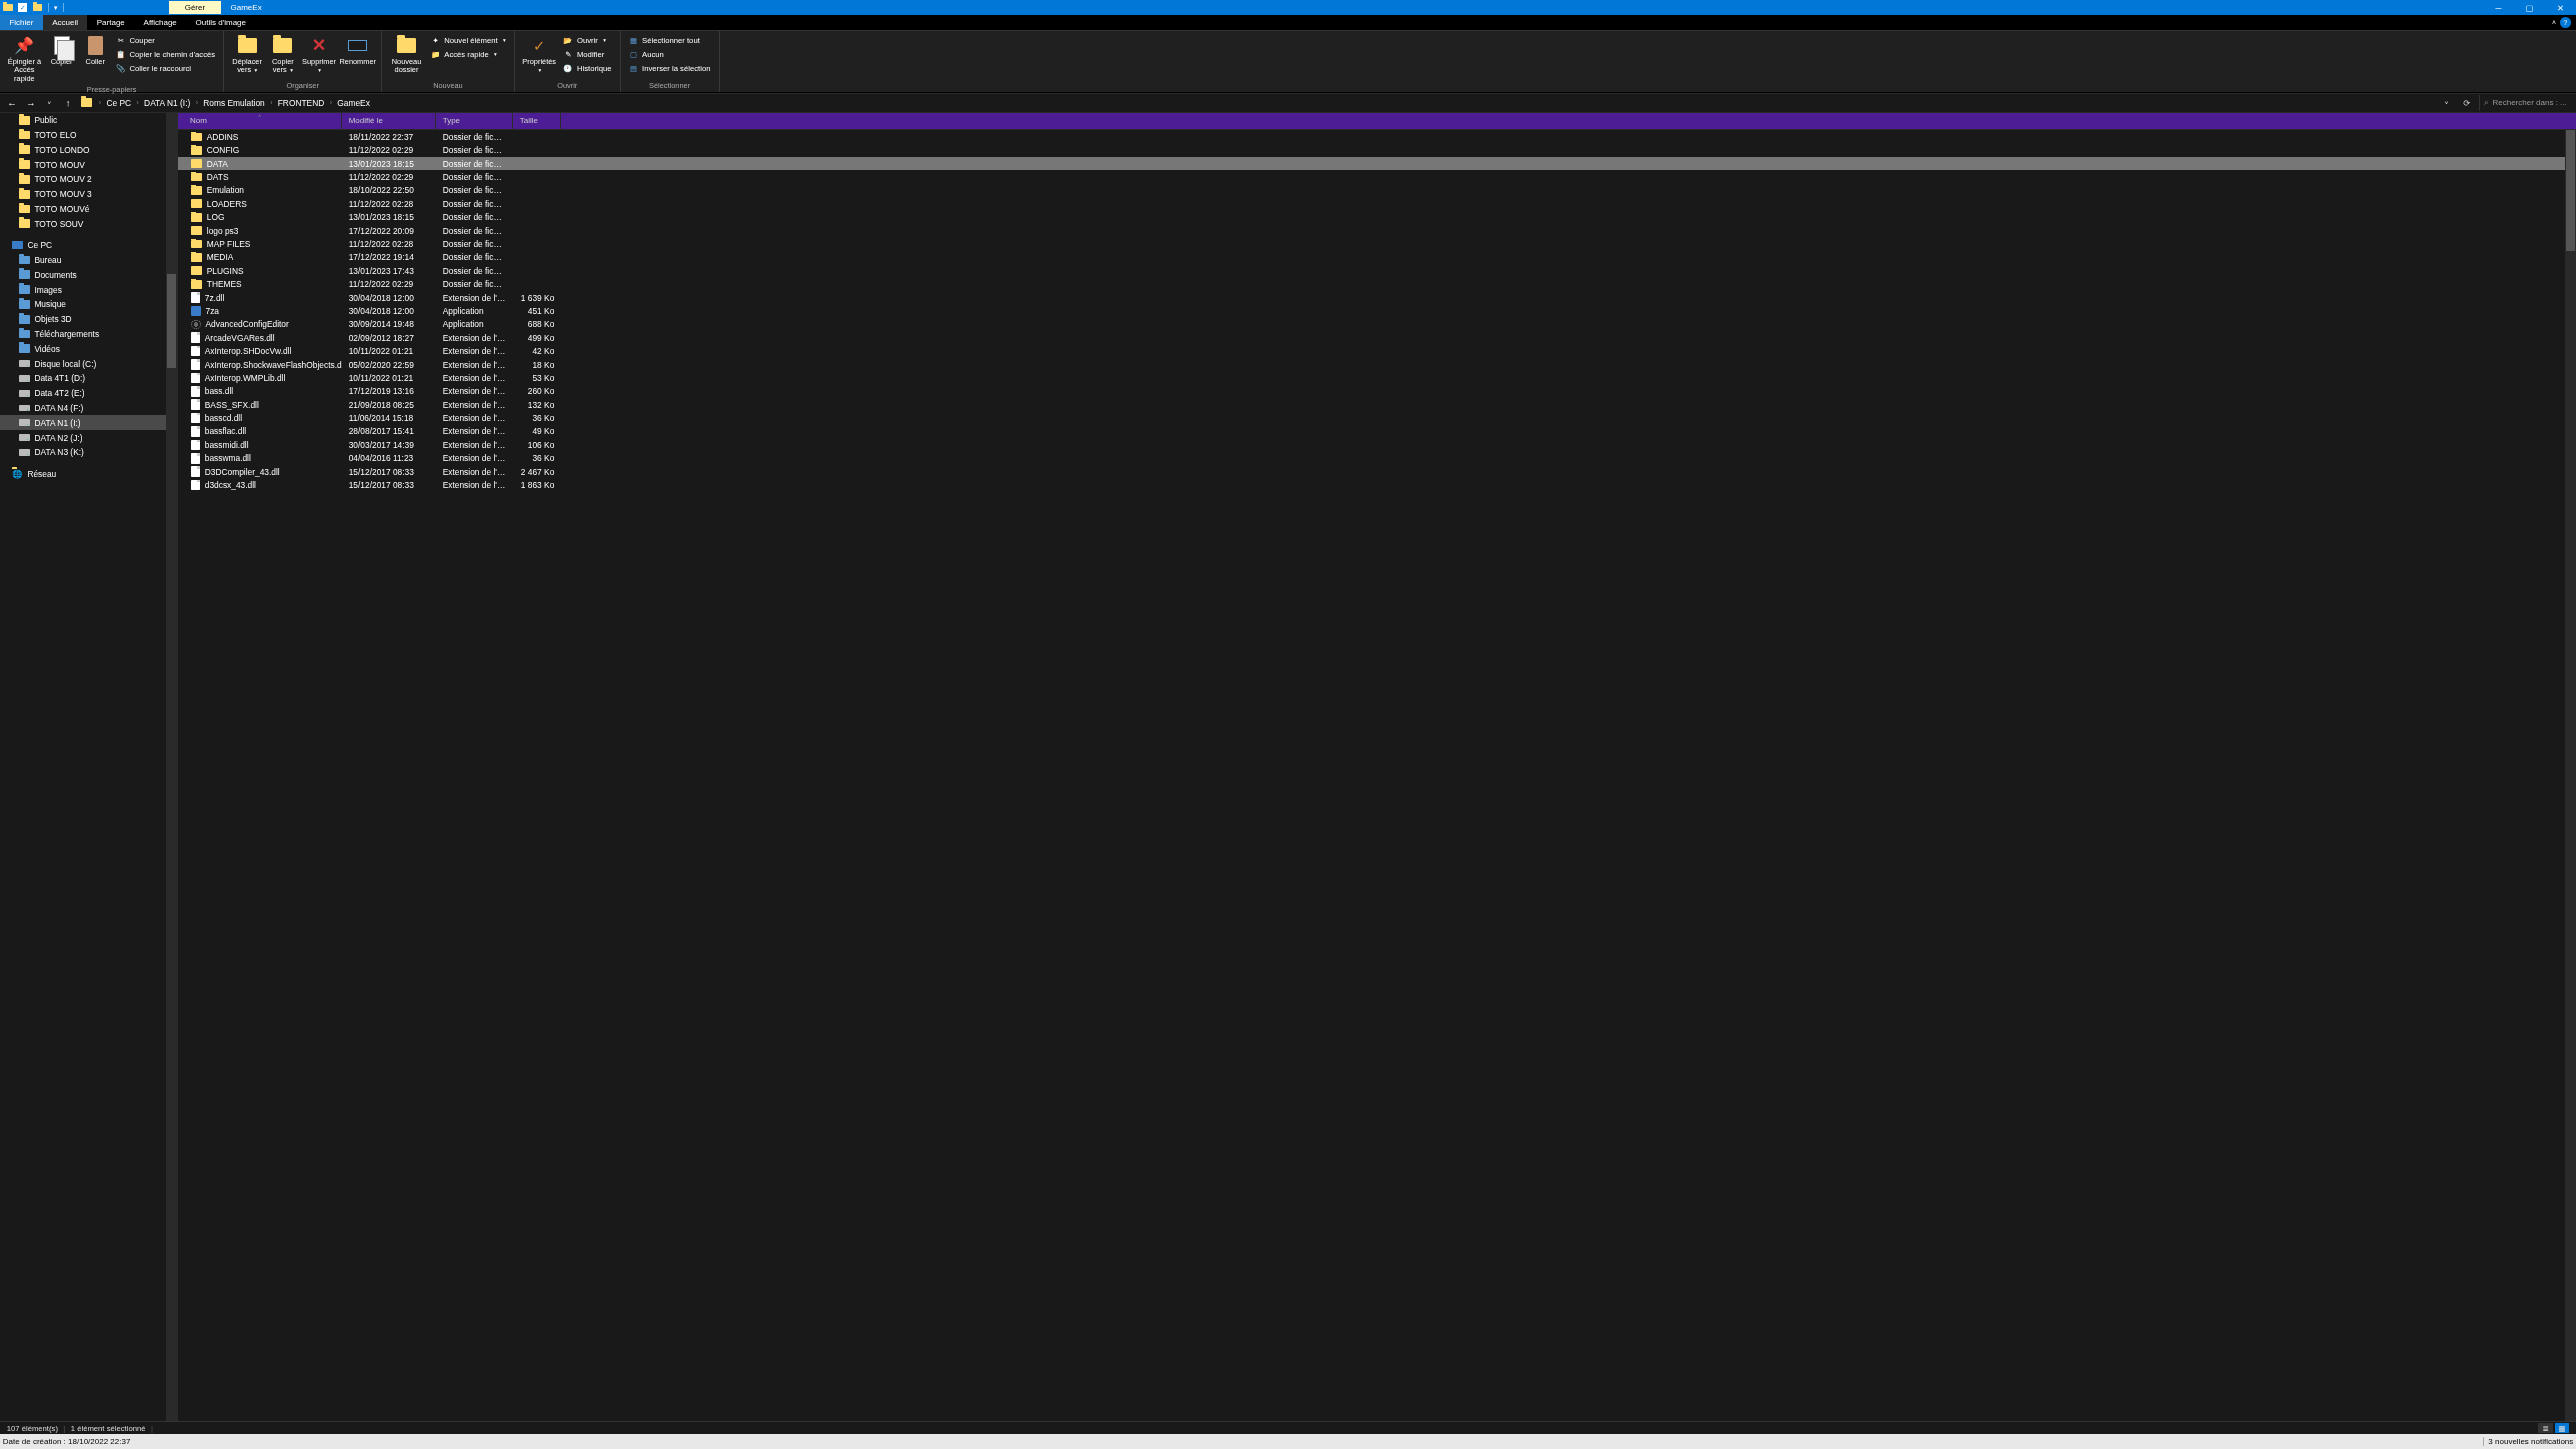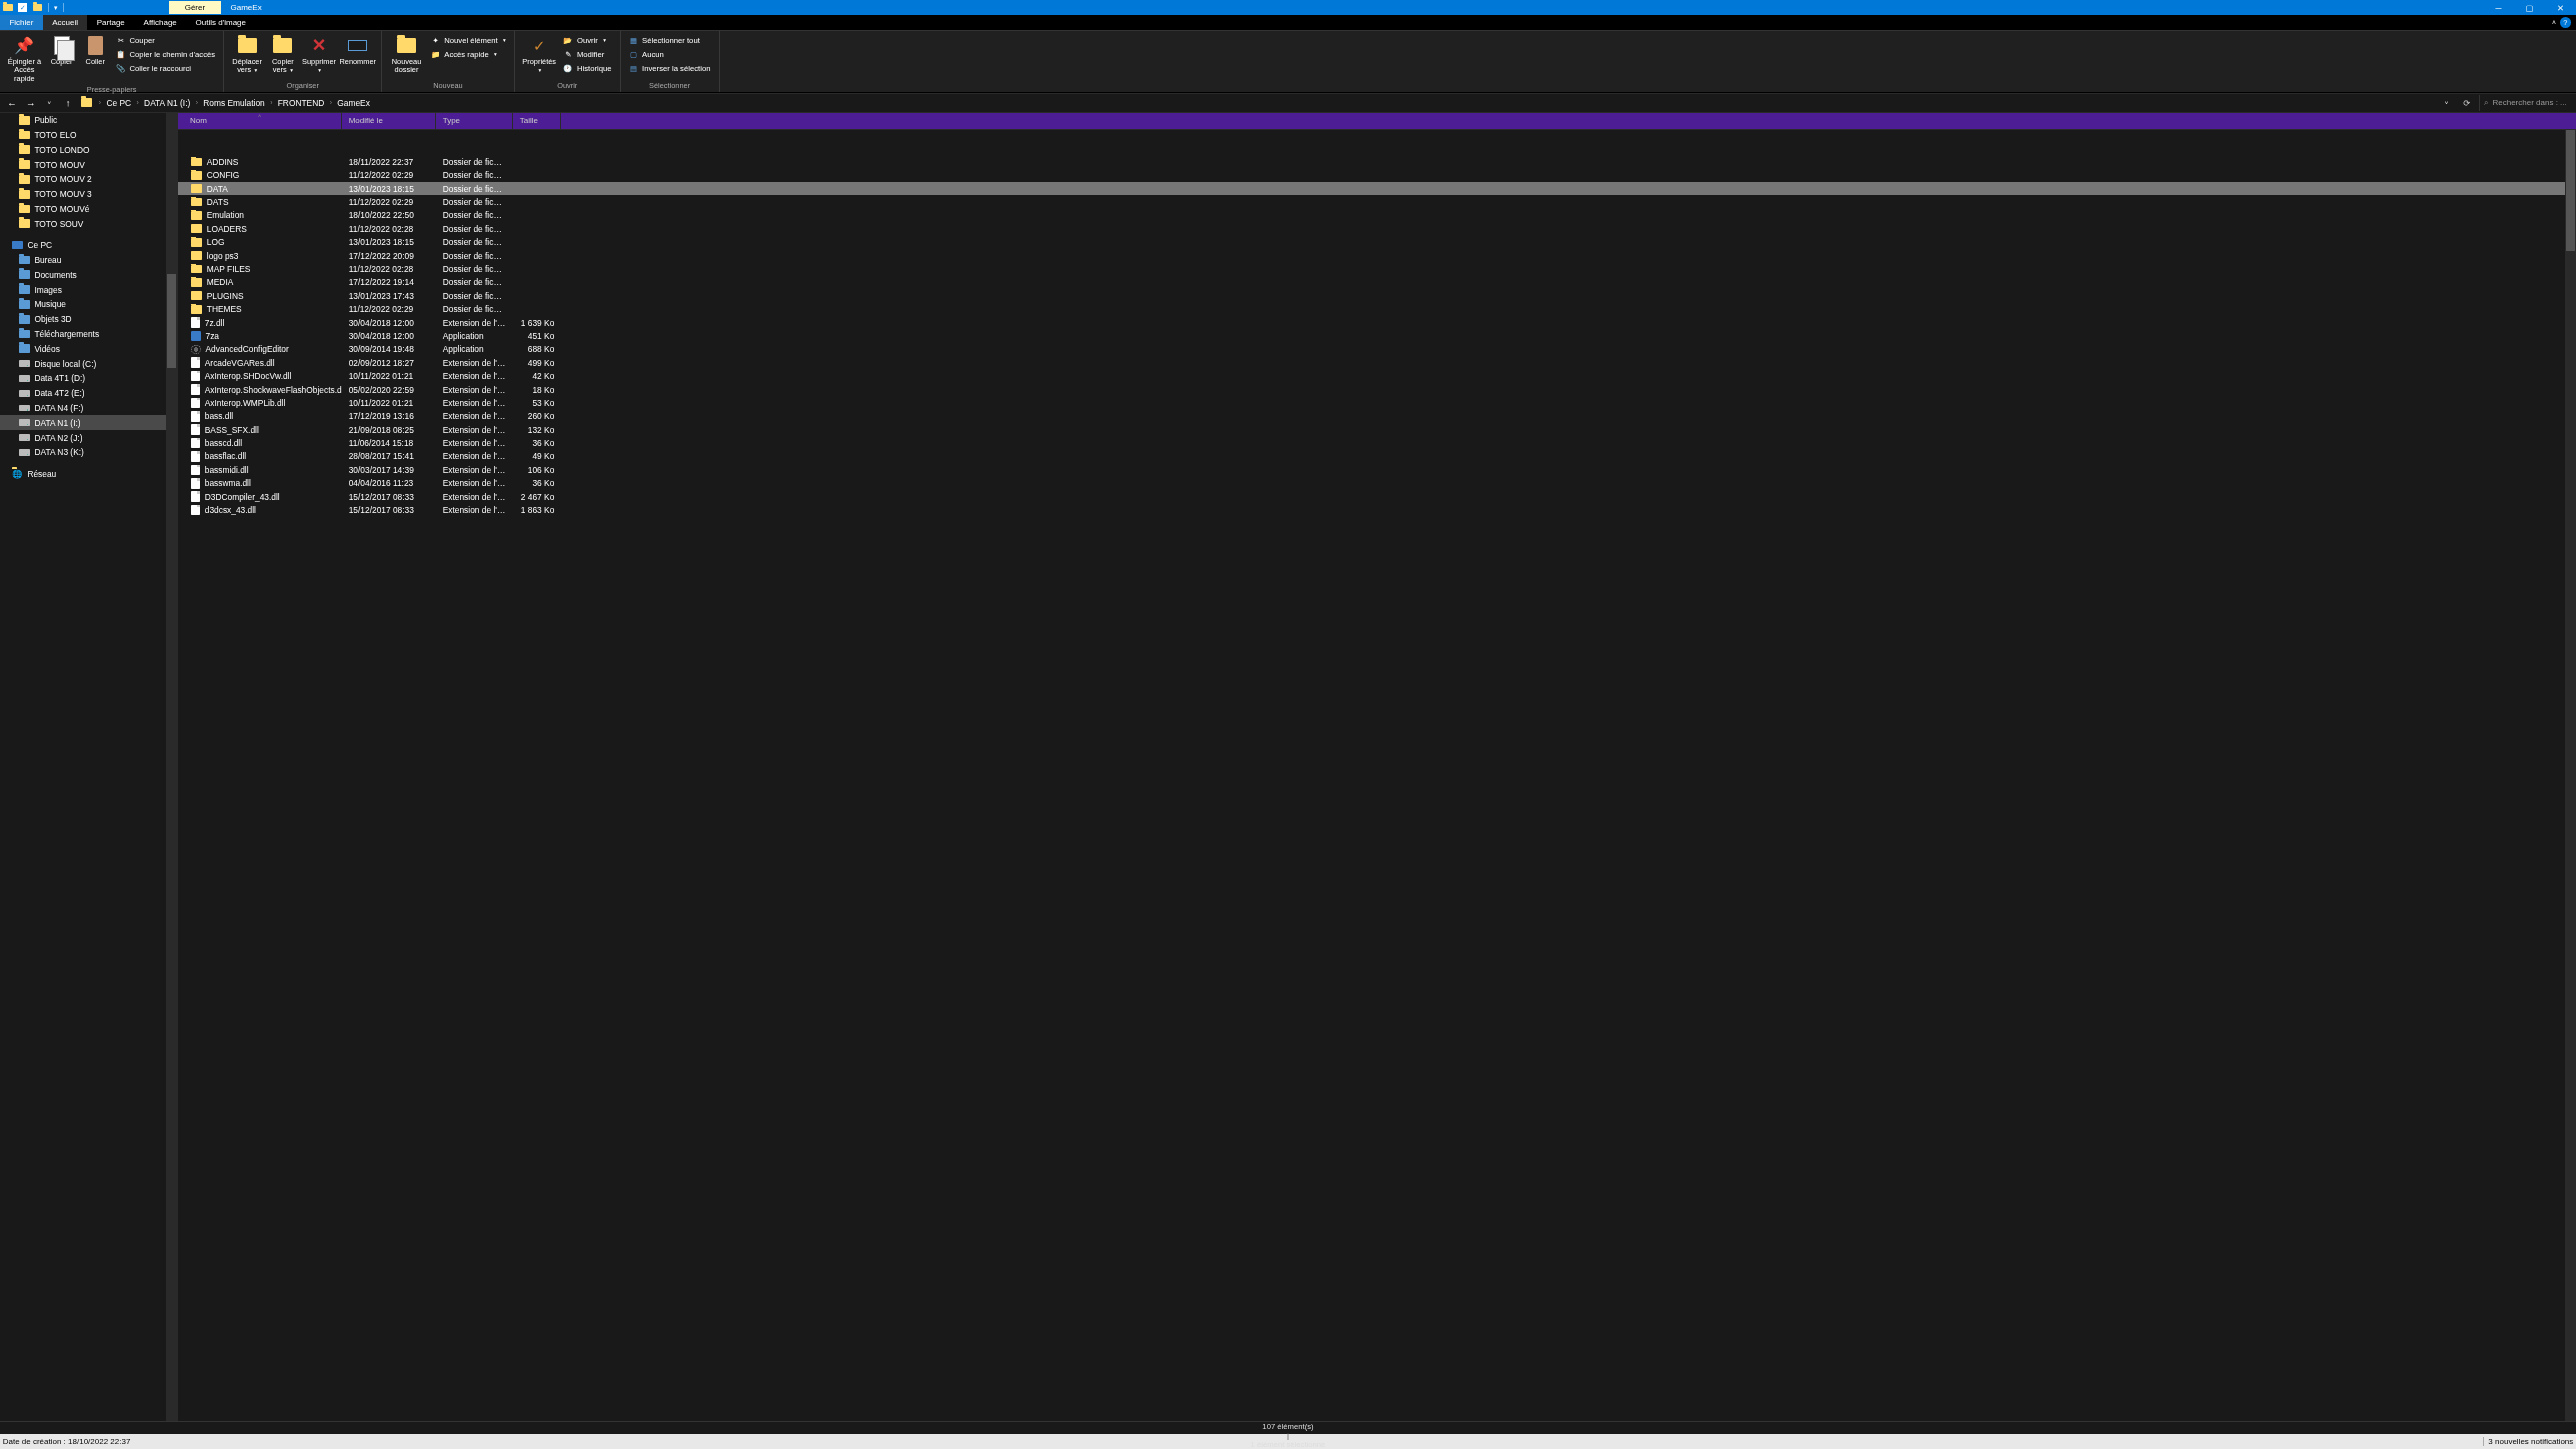--- a/index.html
+++ b/index.html
@@ -83,41 +83,41 @@
 
 .filepane { flex: 1; background: #191919; display: flex; flex-direction: column; position: relative; }
 .columns { display: flex; height: 17.4px; border-bottom: 0.7px solid #2a2a2a; background: #4c1d95; }
 .col { padding: 0 6.7px; display: flex; align-items: center; color: #ccc; font-size: 8px; border-right: 0.7px solid #2a2a2a; cursor: pointer; position: relative; }
 .col-name { width: 164px; padding-left: 12px; }
 .col-mod { width: 94px; text-align: center; }
 .col-type { width: 77px; }
 .col-size { width: 48px; justify-content: flex-start; }
 .sort-arrow { position: absolute; top: 0; left: 50%; transform: translateX(-50%); font-size: 5.4px; color: #888; }
 
-.filelist { flex: 1; overflow: hidden; margin-top: 25px; }
+.filelist { flex: 1; overflow: hidden; }
 .frow { display: flex; height: 13.4px; align-items: center; cursor: pointer; color: #fff; font-size: 8.4px; }
 .frow.selected { background: #777; }
 .fcell { padding: 0 6.7px; overflow: hidden; white-space: nowrap; text-overflow: ellipsis; }
 .fcell-name { width: 164px; display: flex; align-items: center; gap: 4.7px; padding-left: 13.4px; }
 .fcell-mod { width: 94px; }
 .fcell-type { width: 77px; }
 .fcell-size { width: 48px; text-align: right; }
 .ficon { width: 10.7px; height: 8.7px; flex-shrink: 0; position: relative; }
 .ficon.folder { background: #ffd96a; border-radius: 0.7px; }
 .ficon.folder::before { content: ""; position: absolute; top: -2px; left: 0; width: 4.7px; height: 2px; background: #ffd96a; border-radius: 0.7px 0.7px 0 0; }
 .ficon.file { width: 8.7px; height: 10.7px; background: #fff; border-radius: 0.7px; }
 .ficon.file::after { content: ""; position: absolute; top: 0; right: 0; width: 2.7px; height: 2.7px; background: #ccc; }
 .ficon.app { width: 9.4px; height: 9.4px; background: #3a7bc8; border-radius: 1.3px; }
 .ficon.gear { width: 9.4px; height: 9.4px; background: radial-gradient(circle, #666 40%, transparent 40%); border: 1.3px dotted #888; border-radius: 50%; }
 
 .file-scroll { position: absolute; right: 0; top: 17.4px; bottom: 0; width: 11.4px; background: #2a2a2a; }
 .file-thumb { position: absolute; right: 1.3px; top: 0; width: 8.7px; height: 121px; background: #555; }
 
 
-.statusbar { height: 12.7px; background: #191919; border-top: 0.7px solid #333; display: flex; align-items: center; padding: 0 6.7px; font-size: 7.7px; color: #ddd; flex-direction: column; }
+.statusbar { height: 12.7px; background: #191919; border-top: 0.7px solid #333; display: flex; align-items: center; padding: 0 6.7px; font-size: 7.7px; color: #ddd; }
 .status-sep { margin: 0 5.4px; color: #555; }
 .status-right { margin-left: auto; display: flex; gap: 1.3px; }
 .view-btn { width: 14.8px; height: 10px; background: #333; cursor: pointer; display: flex; align-items: center; justify-content: center; }
 .view-btn.active { background: #0078d7; }
 
 .infobar { height: 14.8px; background: #e8e8e8; color: #000; display: flex; align-items: center; padding: 0 2.7px; font-size: 8px; }
 .info-right { margin-left: auto; border-left: 0.7px solid #aaa; padding-left: 4px; }
 </style>
 </head>
 <body>

